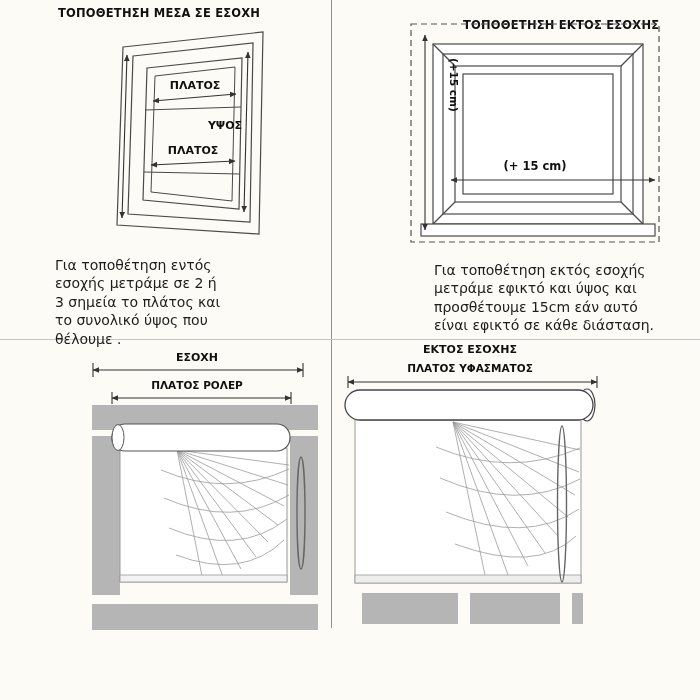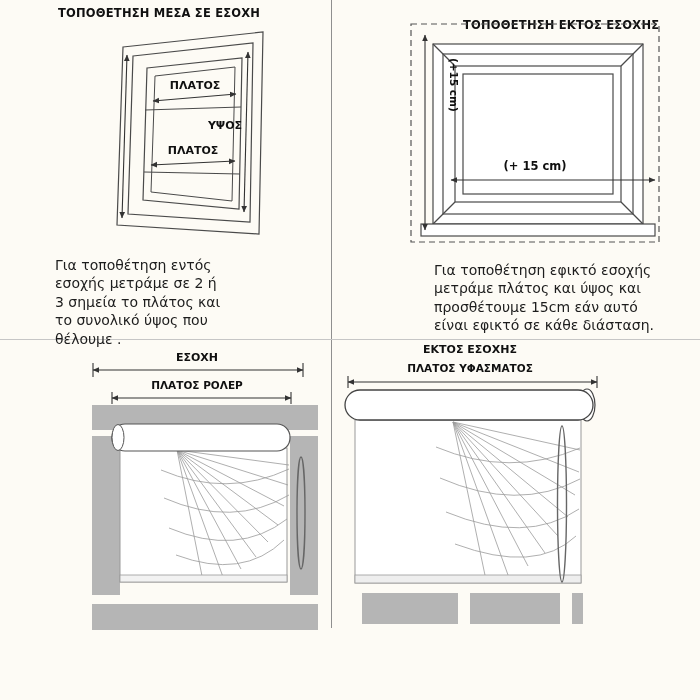--- a/index.html
+++ b/index.html
@@ -80,21 +80,21 @@
     </g>
     <g stroke="#333" stroke-width="1.1" fill="none">
       <line x1="20" y1="17" x2="20" y2="212" marker-start="url(#aTR)" marker-end="url(#aTR)"></line>
       <line x1="46" y1="162" x2="250" y2="162" marker-start="url(#aTR)" marker-end="url(#aTR)"></line>
     </g>
     <text x="45" y="40" font-size="10.5" font-weight="bold" transform="rotate(90 45 40)">(+15 cm)</text>
     <text x="130" y="152" text-anchor="middle" font-size="11.5" font-weight="bold">(+ 15 cm)</text>
   </svg>
 
   <div class="caption caption-left">Για τοποθέτηση εντός εσοχής μετράμε σε 2 ή 3 σημεία το πλάτος και το συνολικό ύψος που θέλουμε .</div>
-  <div class="caption caption-right">Για τοποθέτηση εφικτό εσοχής μετράμε πλάτος και ύψος και προσθέτουμε 15cm εάν αυτό είναι εφικτό σε κάθε διάσταση.</div>
+  <div class="caption caption-right">Για τοποθέτηση εκτός εσοχής μετράμε εφικτό και ύψος και προσθέτουμε 15cm εάν αυτό είναι εφικτό σε κάθε διάσταση.</div>
 
   <svg class="svg-bl" width="240" height="292" viewBox="0 0 240 292">
     <defs>
       <marker id="aBL" viewBox="0 0 10 10" refX="8.5" refY="5" markerWidth="6.5" markerHeight="6.5" orient="auto-start-reverse">
         <path d="M0,1 L9,5 L0,9 z" fill="#333"></path>
       </marker>
     </defs>
     <text x="112" y="13" text-anchor="middle" font-size="11" font-weight="bold">ΕΣΟΧΗ</text>
     <g stroke="#333" stroke-width="1.1">
       <line x1="8" y1="22" x2="218" y2="22" marker-start="url(#aBL)" marker-end="url(#aBL)"></line>

